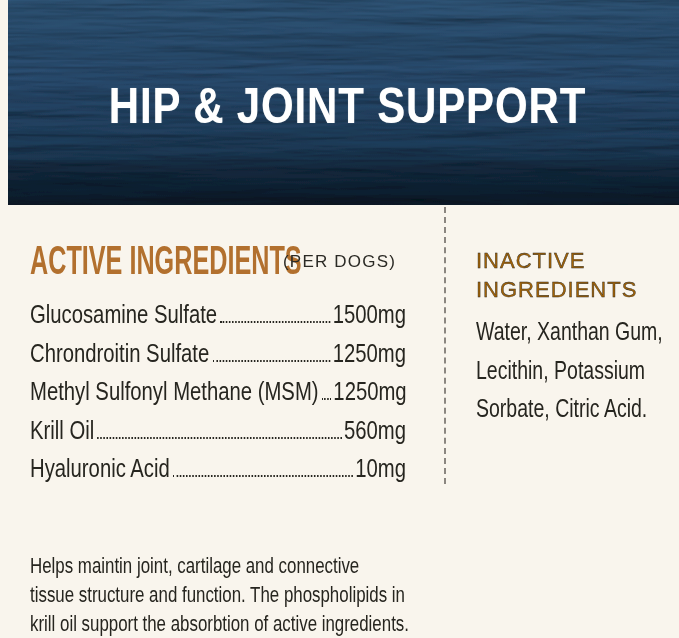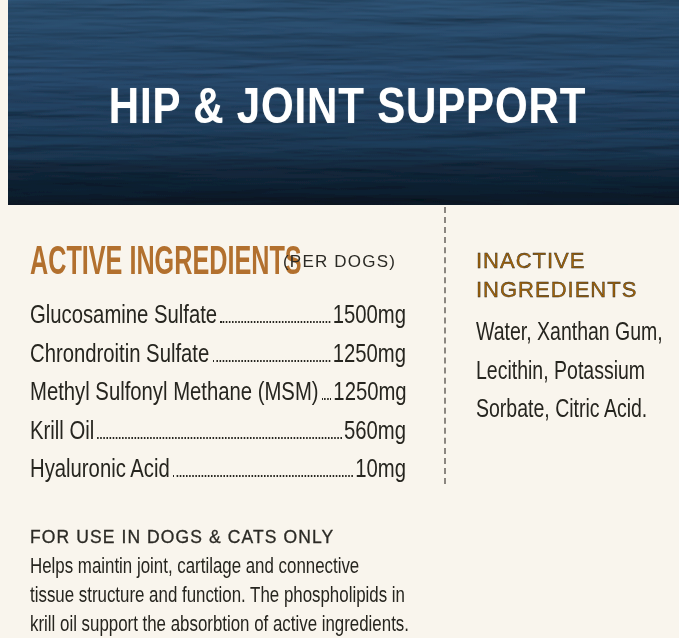--- a/index.html
+++ b/index.html
@@ -133,20 +133,19 @@
 
   <div class="divider"></div>
 
   <div class="inactive-heading">INACTIVE INGREDIENTS</div>
   <div class="inactive-text">
       <div class="line">Water, Xanthan Gum,</div>
       <div class="line">Lecithin, Potassium</div>
       <div class="line">Sorbate, Citric Acid.</div>
     </div>
 
-  <div class="usage-heading">FOR USE IN DOGS &amp; CATS ONLY</div>
   <div class="usage-text">
       <div class="line">Helps maintin joint, cartilage and connective</div>
       <div class="line">tissue structure and function. The phospholipids in</div>
       <div class="line">krill oil support the absorbtion of active ingredients.</div>
     </div>
 
 </div>
 
 </body></html>

